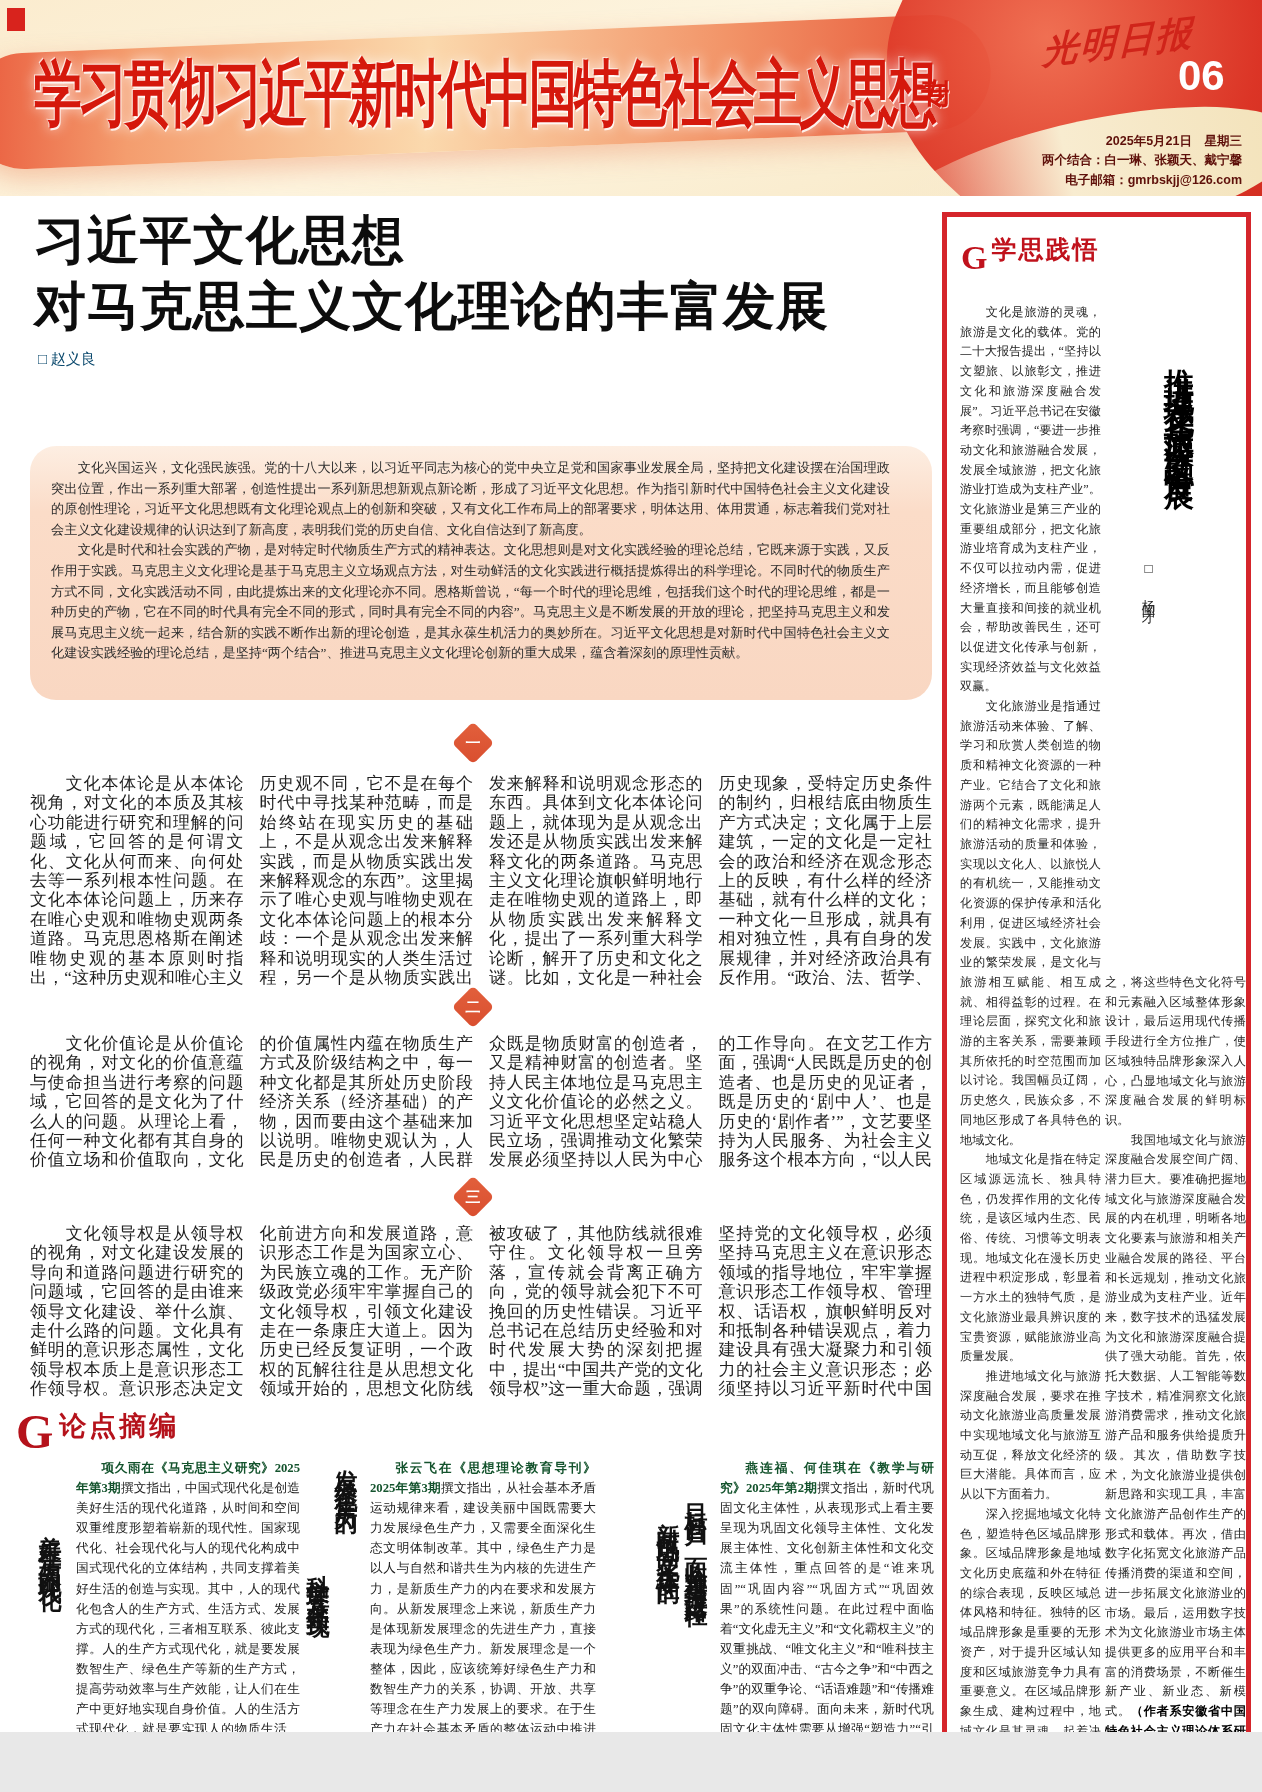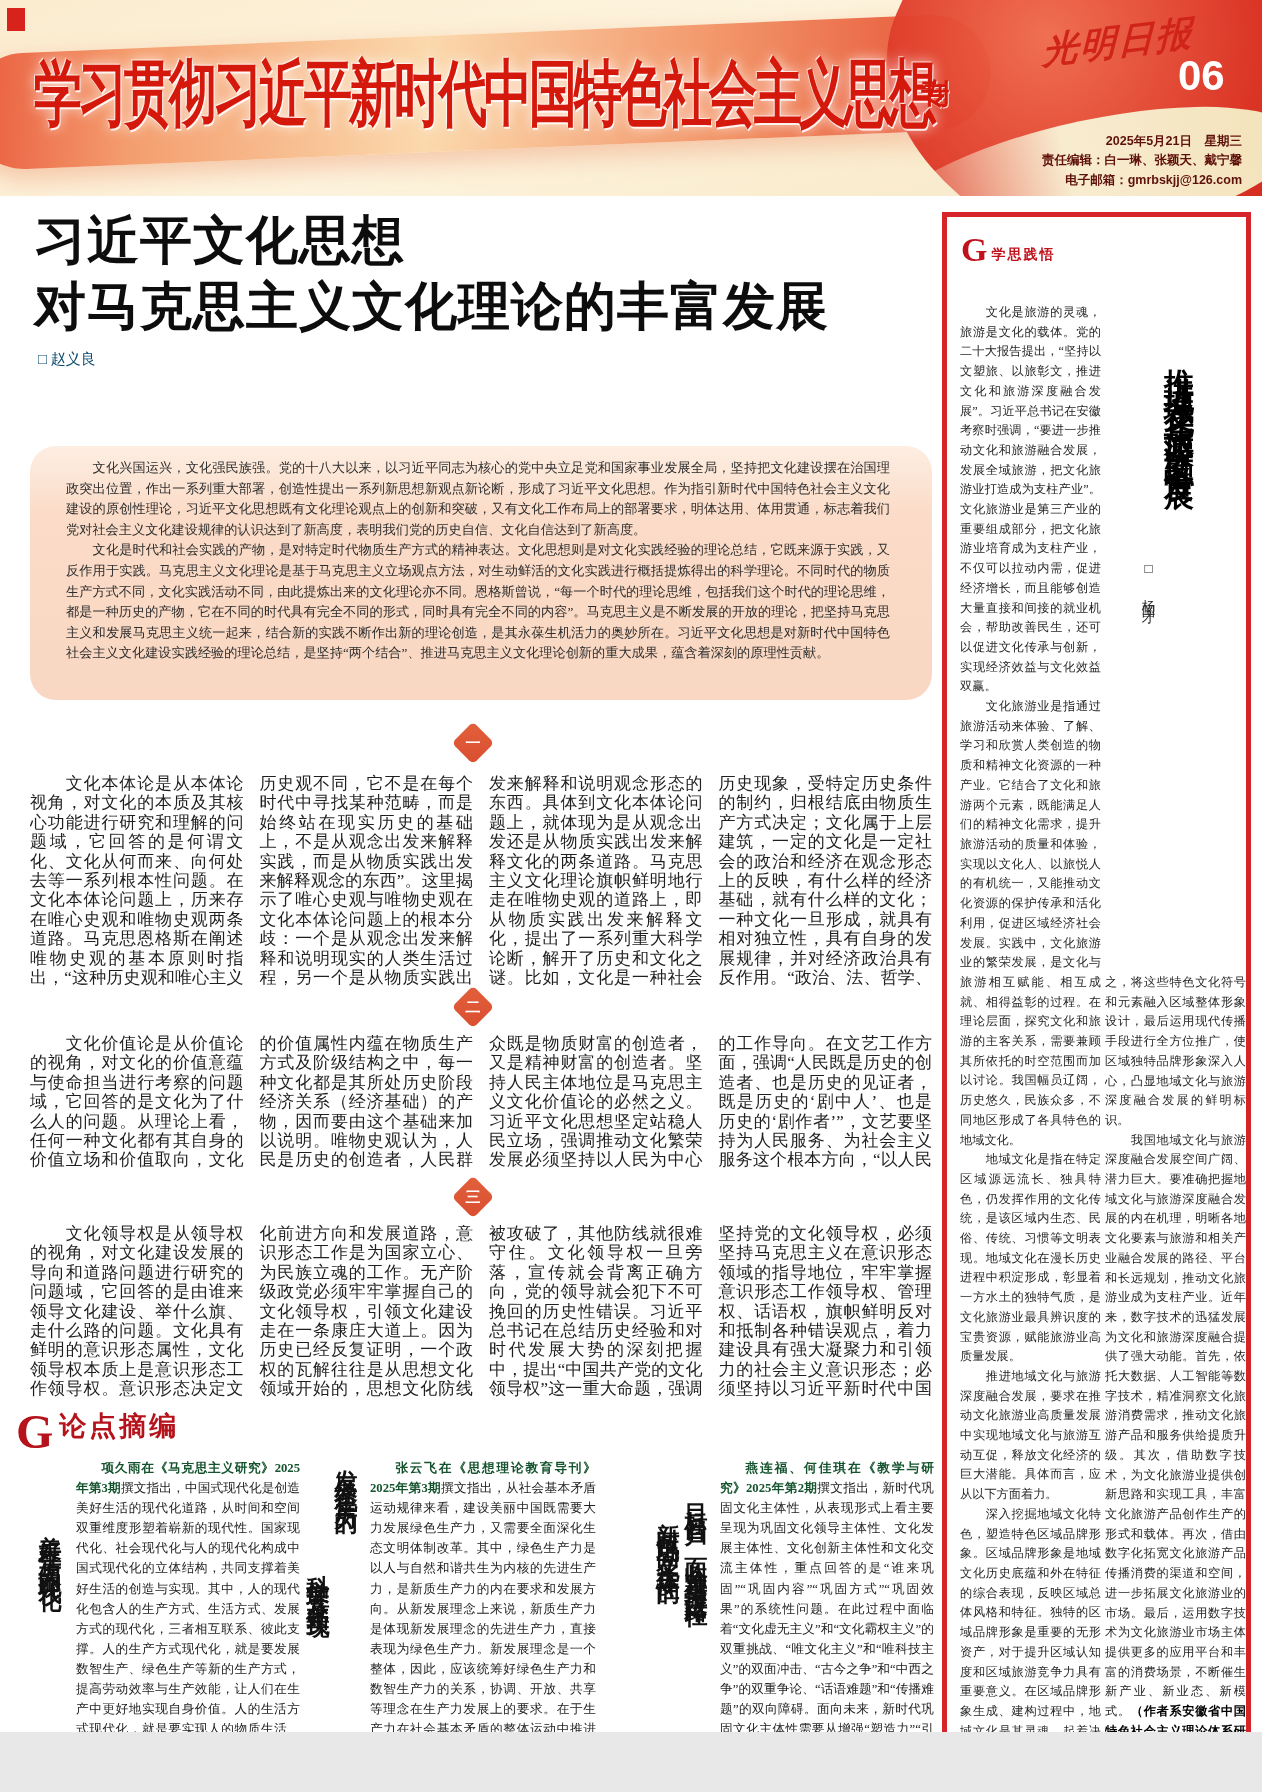--- a/index.html
+++ b/index.html
@@ -32,21 +32,21 @@
   .page-num{position:absolute;left:1178px;top:52px;font-family:"Liberation Sans",sans-serif;
             font-weight:bold;font-size:42px;color:#ffffff;}
   .date-block{position:absolute;right:20px;top:132px;width:330px;text-align:right;
               font-family:"Liberation Sans",sans-serif;font-weight:bold;font-size:12.5px;
               line-height:1.55;color:#5e100a;}
   
   .headline{position:absolute;left:34px;top:208px;font-weight:bold;color:#0d0d0d;line-height:1.26;}
   .headline .h-line{font-size:52px;letter-spacing:1px;}
   .byline-main{position:absolute;left:38px;top:350px;font-size:15px;color:#0c4a6e;}
   .intro-box{position:absolute;left:30px;top:446px;width:902px;height:254px;box-sizing:border-box;
-             border-radius:26px;padding:12px 42px 14px 36px;
+             border-radius:26px;padding:12px 42px 14px 21px;
              background:linear-gradient(180deg,#fdeee2 0%,#fbdcc8 26%,#f9d7c2 100%);}
   .intro-box p{margin:0;font-size:13.2px;line-height:20.6px;text-align:justify;color:#2e2e2e;}
   .dmk{position:absolute;left:458px;width:30px;height:30px;transform:rotate(45deg);border-radius:5px;
        background:linear-gradient(135deg,#e2603c,#d94e2f);}
   .dmk span{position:absolute;left:0;top:0;width:30px;height:30px;transform:rotate(-45deg);
             color:#fff;font-weight:bold;font-size:15px;line-height:30px;text-align:center;
             font-family:"Liberation Sans",sans-serif;}
   .msec{position:absolute;left:30px;width:902px;column-count:4;column-gap:16px;
         font-size:17px;line-height:19.4px;text-align:justify;color:#1f1f1f;
         white-space:pre-line;overflow:hidden;margin-top:6px;}
@@ -59,22 +59,22 @@
   .vtitle{position:absolute;writing-mode:vertical-rl;font-weight:bold;color:#111;
           font-size:23px;letter-spacing:6px;line-height:1.15;white-space:nowrap;}
   .digest-body{position:absolute;top:1458px;height:334px;overflow:hidden;
                font-size:12.7px;line-height:20.1px;text-align:justify;color:#222;text-indent:2em;}
   .digest-body b{font-weight:bold;color:#14532d;}
   
   #sidebox{position:absolute;left:942px;top:212px;width:309px;height:1544px;box-sizing:border-box;
            border:5px solid #d5252b;background:#fff;}
   .side-header{position:absolute;left:14px;top:16px;display:flex;align-items:flex-end;}
   .side-header .g-logo{font-size:34px;line-height:34px;color:#c0121c;}
-  .side-header .side-label{font-size:14px;font-weight:bold;color:#c0121c;letter-spacing:2px;
-                           margin-left:4px;margin-bottom:3px;}
+  .side-header .side-label{font-size:25px;font-weight:bold;color:#c0121c;letter-spacing:2px;
+                           margin-left:4px;margin-bottom:9px;}
   .side-col{position:absolute;width:141px;font-size:12.2px;line-height:19.7px;text-align:justify;
             color:#262626;white-space:pre-line;overflow:hidden;}
   #side-left{left:13px;top:86px;height:1432px;}
   #side-right{left:158px;top:720px;height:800px;margin-top:36px;}
   .side-title{position:absolute;left:216px;top:128px;height:600px;writing-mode:vertical-rl;
               font-size:30px;font-weight:bold;color:#000;letter-spacing:8px;line-height:1.1;}
   .side-byline{position:absolute;left:192px;top:344px;writing-mode:vertical-rl;font-size:13.5px;
                letter-spacing:5px;color:#222;}
   .side-col b{font-weight:bold;color:#000;}
   .bottom-bar{position:absolute;left:900px;top:1764px;width:362px;height:15px;background:#c2181f;}
@@ -88,21 +88,21 @@
     <div class="corner-mark"></div>
     <div class="swoosh-main"></div>
     <div class="swoosh-right"></div>
     <div class="swoosh-right2"></div>
     <div class="banner-title">学习贯彻习近平新时代中国特色社会主义思想</div>
     <div class="banner-tag">专刊</div>
     <div class="paper-name">光明日报</div>
     <div class="page-num">06</div>
     <div class="date-block">
       <div>2025年5月21日　星期三</div>
-      <div>责任编辑：白一琳、张颖天、戴宁馨</div>
+      <div>两个结合：白一琳、张颖天、戴宁馨</div>
       <div>电子邮箱：gmrbskjj@126.com</div>
     </div>
   </div>
 
   <div class="headline">
     <div class="h-line">习近平文化思想</div>
     <div class="h-line">对马克思主义文化理论的丰富发展</div>
   </div>
   <div class="byline-main">□ 赵义良</div>
 

